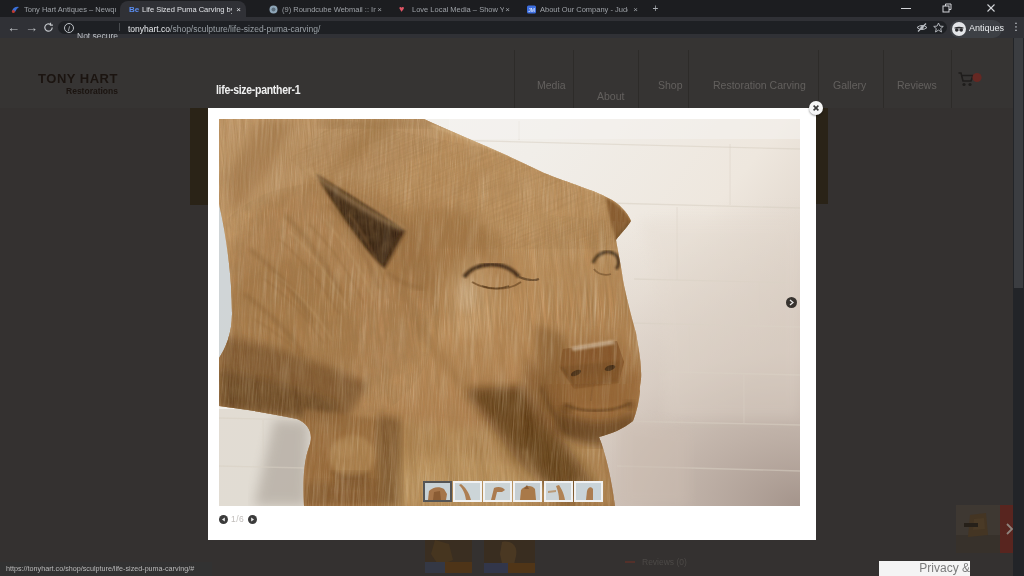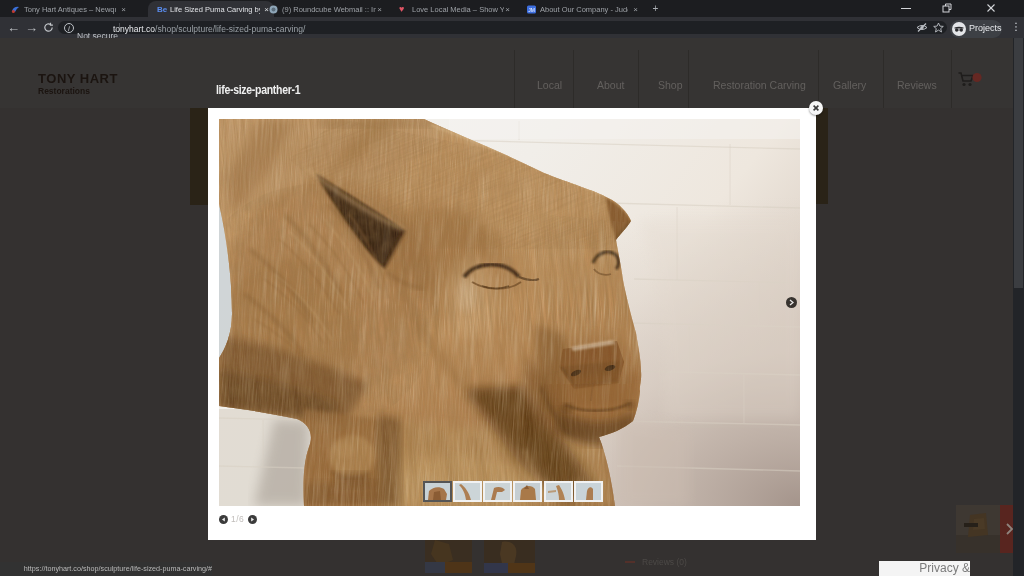--- a/index.html
+++ b/index.html
@@ -12,52 +12,52 @@
 .tab.active .title { color:#dfe1e5; }
 .tab .tclose { position:absolute; top:3.5px; width:9px; height:9px; color:#9da1a6; font-size:8px; line-height:10px; text-align:center; }
 .favi { position:absolute; left:9px; top:4px; width:9px; height:9px; }
 #toolbar { position:absolute; left:0; top:17px; width:1024px; height:21px; background:#303136; }
 #urlpill { position:absolute; left:58px; top:21px; width:889px; height:13px; border-radius:7px; background:#1e2024; }
 .tbicon { position:absolute; color:#c3c6ca; }
 
 #page { position:absolute; left:0; top:38px; width:1024px; height:538px; background:#343130; overflow:hidden; }
 #hdr { position:absolute; left:0; top:0; width:1024px; height:70px; background:#363433; }
 #logo1 { position:absolute; left:38px; top:33px; width:80px; text-align:center; font-size:13px; font-weight:bold; letter-spacing:0.5px; color:#1b1410; white-space:nowrap; }
-#logo2 { position:absolute; left:38px; top:48px; width:80px; text-align:left; font-size:8.5px; font-weight:bold; color:#1b1410; white-space:nowrap; }
+#logo2 { position:absolute; left:38px; top:48px; width:80px; text-align:right; font-size:8.5px; font-weight:bold; color:#1b1410; white-space:nowrap; }
 .nav { position:absolute; top:41px; font-size:10.5px; color:#63605e; }
 .brownband { position:absolute; background:#2a2317; }
 #caption { position:absolute; left:216px; top:44.5px; font-size:12.5px; font-weight:bold; color:#f0f0f0; letter-spacing:-0.35px; transform:scaleX(0.84); transform-origin:0 0; }
 
 #modal { position:absolute; left:208px; top:70px; width:608px; height:432px; background:#ffffff; }
 #photo { position:absolute; left:11px; top:11px; width:581px; height:387px; }
 #closebtn { position:absolute; left:809px; top:63px; width:14px; height:14px; border-radius:7px; background:#f6f6f6; box-shadow:0 1px 2px rgba(0,0,0,.4); color:#333; font-size:10px; line-height:14px; text-align:center; font-weight:bold; }
 #counter { position:absolute; left:231px; top:476px; font-size:8.5px; color:#c0bdba; letter-spacing:0.5px; }
 .thumb { position:absolute; top:443px; width:29px; height:21px; background:#cfd8da; border:2px solid #f2f2f2; }
 .thumb.sel { border:2px solid #555; }
 
 #brimg { position:absolute; left:956px; top:467px; width:62px; height:48px; background:#4a4038; overflow:hidden; }
 #privacy { position:absolute; left:879px; top:523px; width:91px; height:16px; background:#f4f4f4; color:#7b7b7b; font-size:12px; text-align:right; line-height:15px; }
-#status { position:absolute; left:0px; top:524px; width:212px; height:14px; background:#323232; color:#b9b9b9; font-size:7.2px; line-height:14px; padding-left:16px;text-align:right; }
+#status { position:absolute; left:0px; top:524px; width:212px; height:14px; background:#323232; color:#b9b9b9; font-size:7.2px; line-height:14px; padding-left:6px; }
 #scrollbar { position:absolute; left:1013px; top:0px; width:11px; height:538px; background:#222428; }
 #sthumb { position:absolute; left:1014px; top:0px; width:9px; height:250px; background:#3b3d41; }
 </style>
 </head>
 <body>
 <div id="stage">
 
   <div id="tabbar">
     <div class="tab" style="left:2px; width:128px;">
       <svg class="favi" viewBox="0 0 9 9">
           <path d="M1 6 Q3 1 8 2 Q5 4 4 7 Z" fill="#3a6fd8"></path>
           <circle cx="2.4" cy="6.6" r="1.5" fill="#c03a30"></circle>
         </svg>
       <span class="title" style="width:92px;">Tony Hart Antiques – Newquay V</span>
       <span class="tclose" style="left:117px;">×</span>
     </div>
-    <div class="tab active" style="left:148px; width:126px; background:#303136;">
+    <div class="tab active" style="left:120px; width:126px; background:#303136;">
       <span class="favi" style="color:#5a8df0; font-size:8px; font-weight:bold; line-height:9px;">Be</span>
       <span class="title" style="width:90px;">Life Sized Puma Carving by Bill P</span>
       <span class="tclose" style="left:114px; color:#dfe1e5;">×</span>
     </div>
     <div class="tab" style="left:260px; width:128px;">
       <svg class="favi" viewBox="0 0 9 9">
           <circle cx="4.5" cy="4.5" r="4" fill="#8fa6b8"></circle>
           <circle cx="4.5" cy="4.5" r="2" fill="#5b6d7c"></circle>
         </svg>
       <span class="title" style="width:94px;">(9) Roundcube Webmail :: Inbox</span>
@@ -92,53 +92,53 @@
   <div class="tbicon" style="left:7px; top:19.5px; font-size:13px;">←</div>
   <div class="tbicon" style="left:25px; top:19.5px; font-size:13px; color:#b9bcc0;">→</div>
   <svg style="position:absolute; left:43px; top:21.5px;" width="11" height="11" viewBox="0 0 11 11">
       <path d="M9.2 5.5 A3.7 3.7 0 1 1 7.5 2.4" fill="none" stroke="#c3c6ca" stroke-width="1.2"></path>
       <path d="M7.5 0.8 L7.5 3.2 L9.9 3.2" fill="none" stroke="#c3c6ca" stroke-width="1.2"></path>
     </svg>
   <div id="urlpill"></div>
   <div style="position:absolute; left:64px; top:22.5px; width:10px; height:10px; border:1px solid #bdc1c6; border-radius:50%; color:#bdc1c6; font-size:8px; line-height:10px; text-align:center; font-style:italic;">i</div>
   <div style="position:absolute; left:77px; top:31px; font-size:8.5px; color:#bdc1c6;">Not secure</div>
   <div style="position:absolute; left:119px; top:23px; width:1px; height:8px; background:#484b4f;"></div>
-  <div style="position:absolute; left:113px; top:23.5px; font-size:8.5px; color:#e8eaed;">tonyhart.co<span style="color:#9aa0a6;">/shop/sculpture/life-sized-puma-carving/</span></div>
+  <div style="position:absolute; left:128px; top:23.5px; font-size:8.5px; color:#e8eaed;">tonyhart.co<span style="color:#9aa0a6;">/shop/sculpture/life-sized-puma-carving/</span></div>
   <svg style="position:absolute; left:916px; top:22px;" width="12" height="11" viewBox="0 0 12 11">
       <path d="M1 5.5 Q6 1.5 11 5.5 Q6 9.5 1 5.5 Z" fill="none" stroke="#bdc1c6" stroke-width="1"></path>
       <circle cx="6" cy="5.5" r="1.6" fill="#bdc1c6"></circle>
       <line x1="2" y1="9.5" x2="10" y2="1.5" stroke="#bdc1c6" stroke-width="1.2"></line>
     </svg>
   <svg style="position:absolute; left:933px; top:21.5px;" width="11" height="11" viewBox="0 0 11 11">
       <path d="M5.5 1 L6.9 4.1 L10.3 4.4 L7.7 6.6 L8.5 10 L5.5 8.1 L2.5 10 L3.3 6.6 L0.7 4.4 L4.1 4.1 Z" fill="none" stroke="#bdc1c6" stroke-width="0.9"></path>
     </svg>
   <div style="position:absolute; left:950px; top:19.5px; width:52px; height:18px; border-radius:9px; background:#3d4045;"></div>
   <svg style="position:absolute; left:952px; top:21.5px;" width="14" height="14" viewBox="0 0 14 14">
       <circle cx="7" cy="7" r="7" fill="#e3e5e8"></circle>
       <path d="M2.5 5.5 Q7 4 11.5 5.5 L11.5 6.5 L2.5 6.5 Z" fill="#2b2c2f"></path>
       <circle cx="4.7" cy="8" r="1.7" fill="#2b2c2f"></circle>
       <circle cx="9.3" cy="8" r="1.7" fill="#2b2c2f"></circle>
       <rect x="6.3" y="7.6" width="1.4" height="0.9" fill="#2b2c2f"></rect>
     </svg>
-  <div style="position:absolute; left:969px; top:23px; font-size:9px; color:#e8eaed;">Projects</div>
+  <div style="position:absolute; left:969px; top:23px; font-size:9px; color:#e8eaed;">Antiques</div>
   <div style="position:absolute; left:1011px; top:21px; font-size:10px; color:#dde1e6; letter-spacing:0;">⋮</div>
 
   <div id="page">
     <div id="hdr"></div>
     <div id="logo1">TONY HART</div>
     <div id="logo2">Restorations</div>
     <div style="position:absolute; left:514px; top:12px; width:1px; height:58px; background:#2d2b29;"></div>
     <div style="position:absolute; left:573px; top:12px; width:1px; height:58px; background:#2d2b29;"></div>
     <div style="position:absolute; left:638px; top:12px; width:1px; height:58px; background:#2d2b29;"></div>
     <div style="position:absolute; left:688px; top:12px; width:1px; height:58px; background:#2d2b29;"></div>
     <div style="position:absolute; left:818px; top:12px; width:1px; height:58px; background:#2d2b29;"></div>
     <div style="position:absolute; left:883px; top:12px; width:1px; height:58px; background:#2d2b29;"></div>
     <div style="position:absolute; left:951px; top:12px; width:1px; height:58px; background:#2d2b29;"></div>
-    <div class="nav" style="left:537px;">Local</div>
-    <div class="nav" style="left:597px;">About</div>
+    <div class="nav" style="left:537px;">Media</div>
+    <div class="nav" style="left:597px;margin-top:11px;">About</div>
     <div class="nav" style="left:658px;">Shop</div>
     <div class="nav" style="left:713px;">Restoration Carving</div>
     <div class="nav" style="left:833px;">Gallery</div>
     <div class="nav" style="left:897px;">Reviews</div>
     <svg style="position:absolute; left:958px; top:34px;" width="26" height="16" viewBox="0 0 26 16">
         <path d="M0.5 1 L3 1 L5 9 L13 9 L15 3.5 L4 3.5" fill="none" stroke="#1f1d1c" stroke-width="1.6"></path>
         <circle cx="6" cy="12.5" r="1.6" fill="#1f1d1c"></circle>
         <circle cx="12" cy="12.5" r="1.6" fill="#1f1d1c"></circle>
         <circle cx="19" cy="5.5" r="4.6" fill="#652823"></circle>
       </svg>

